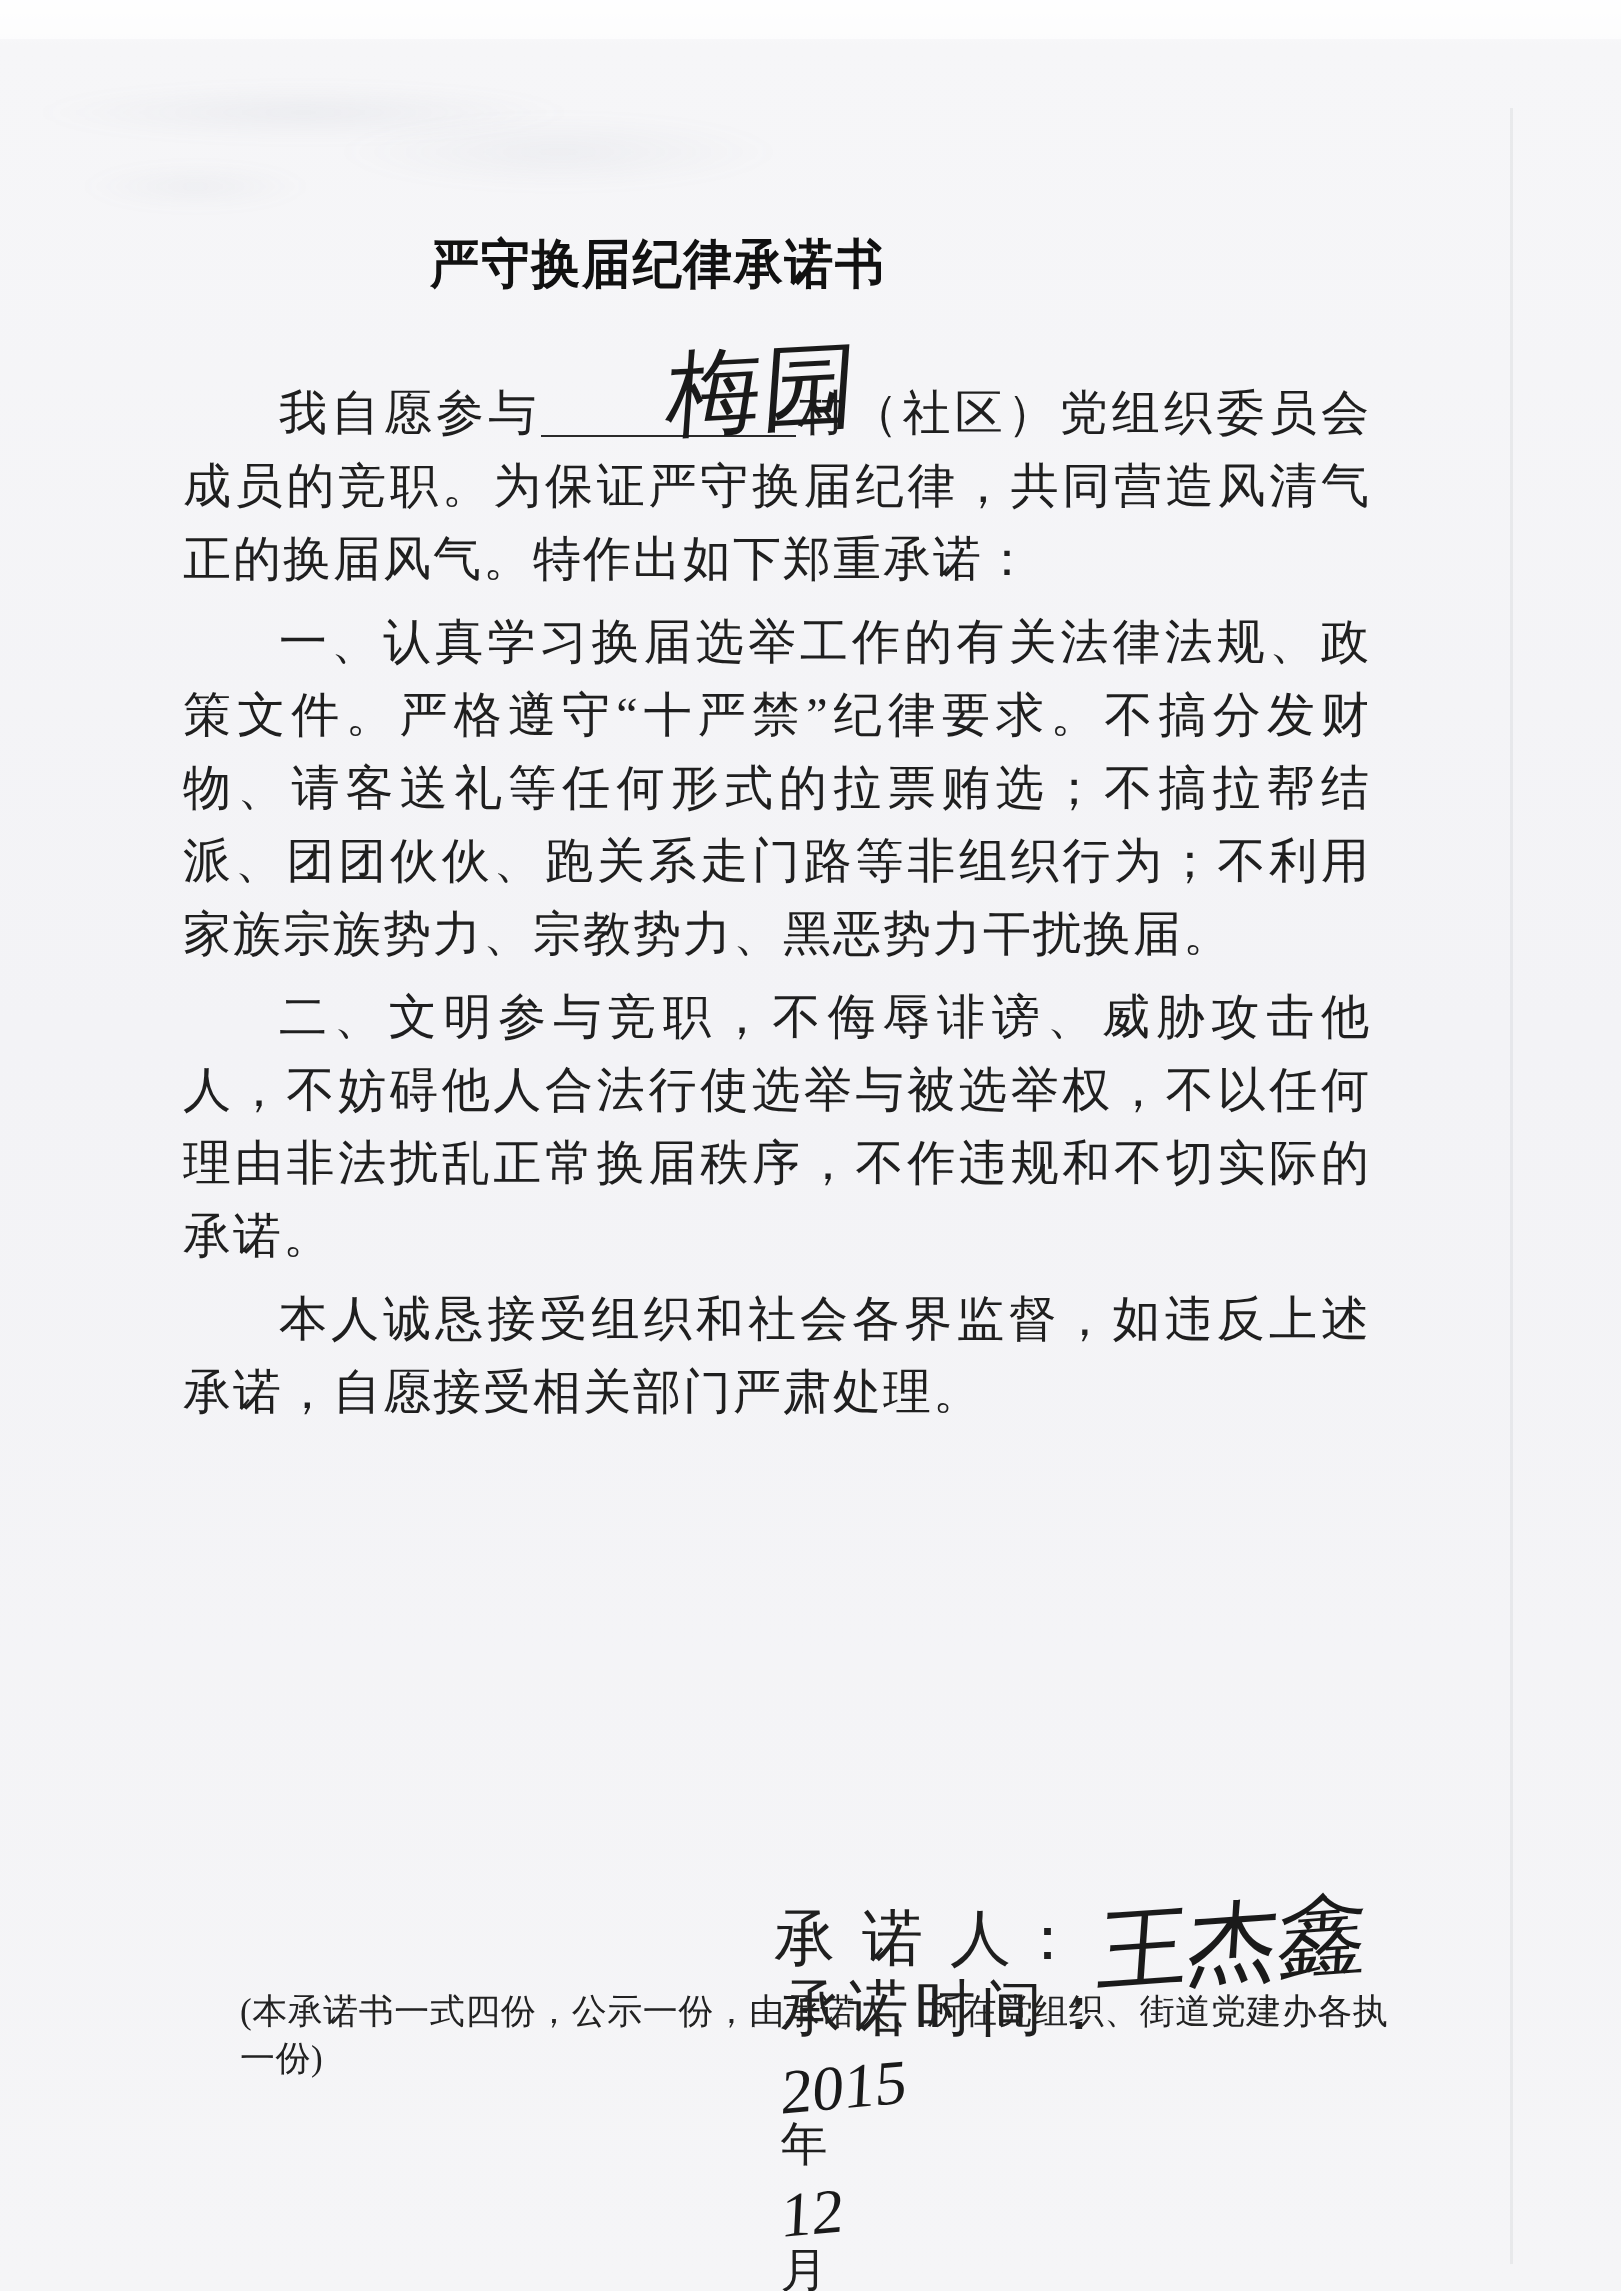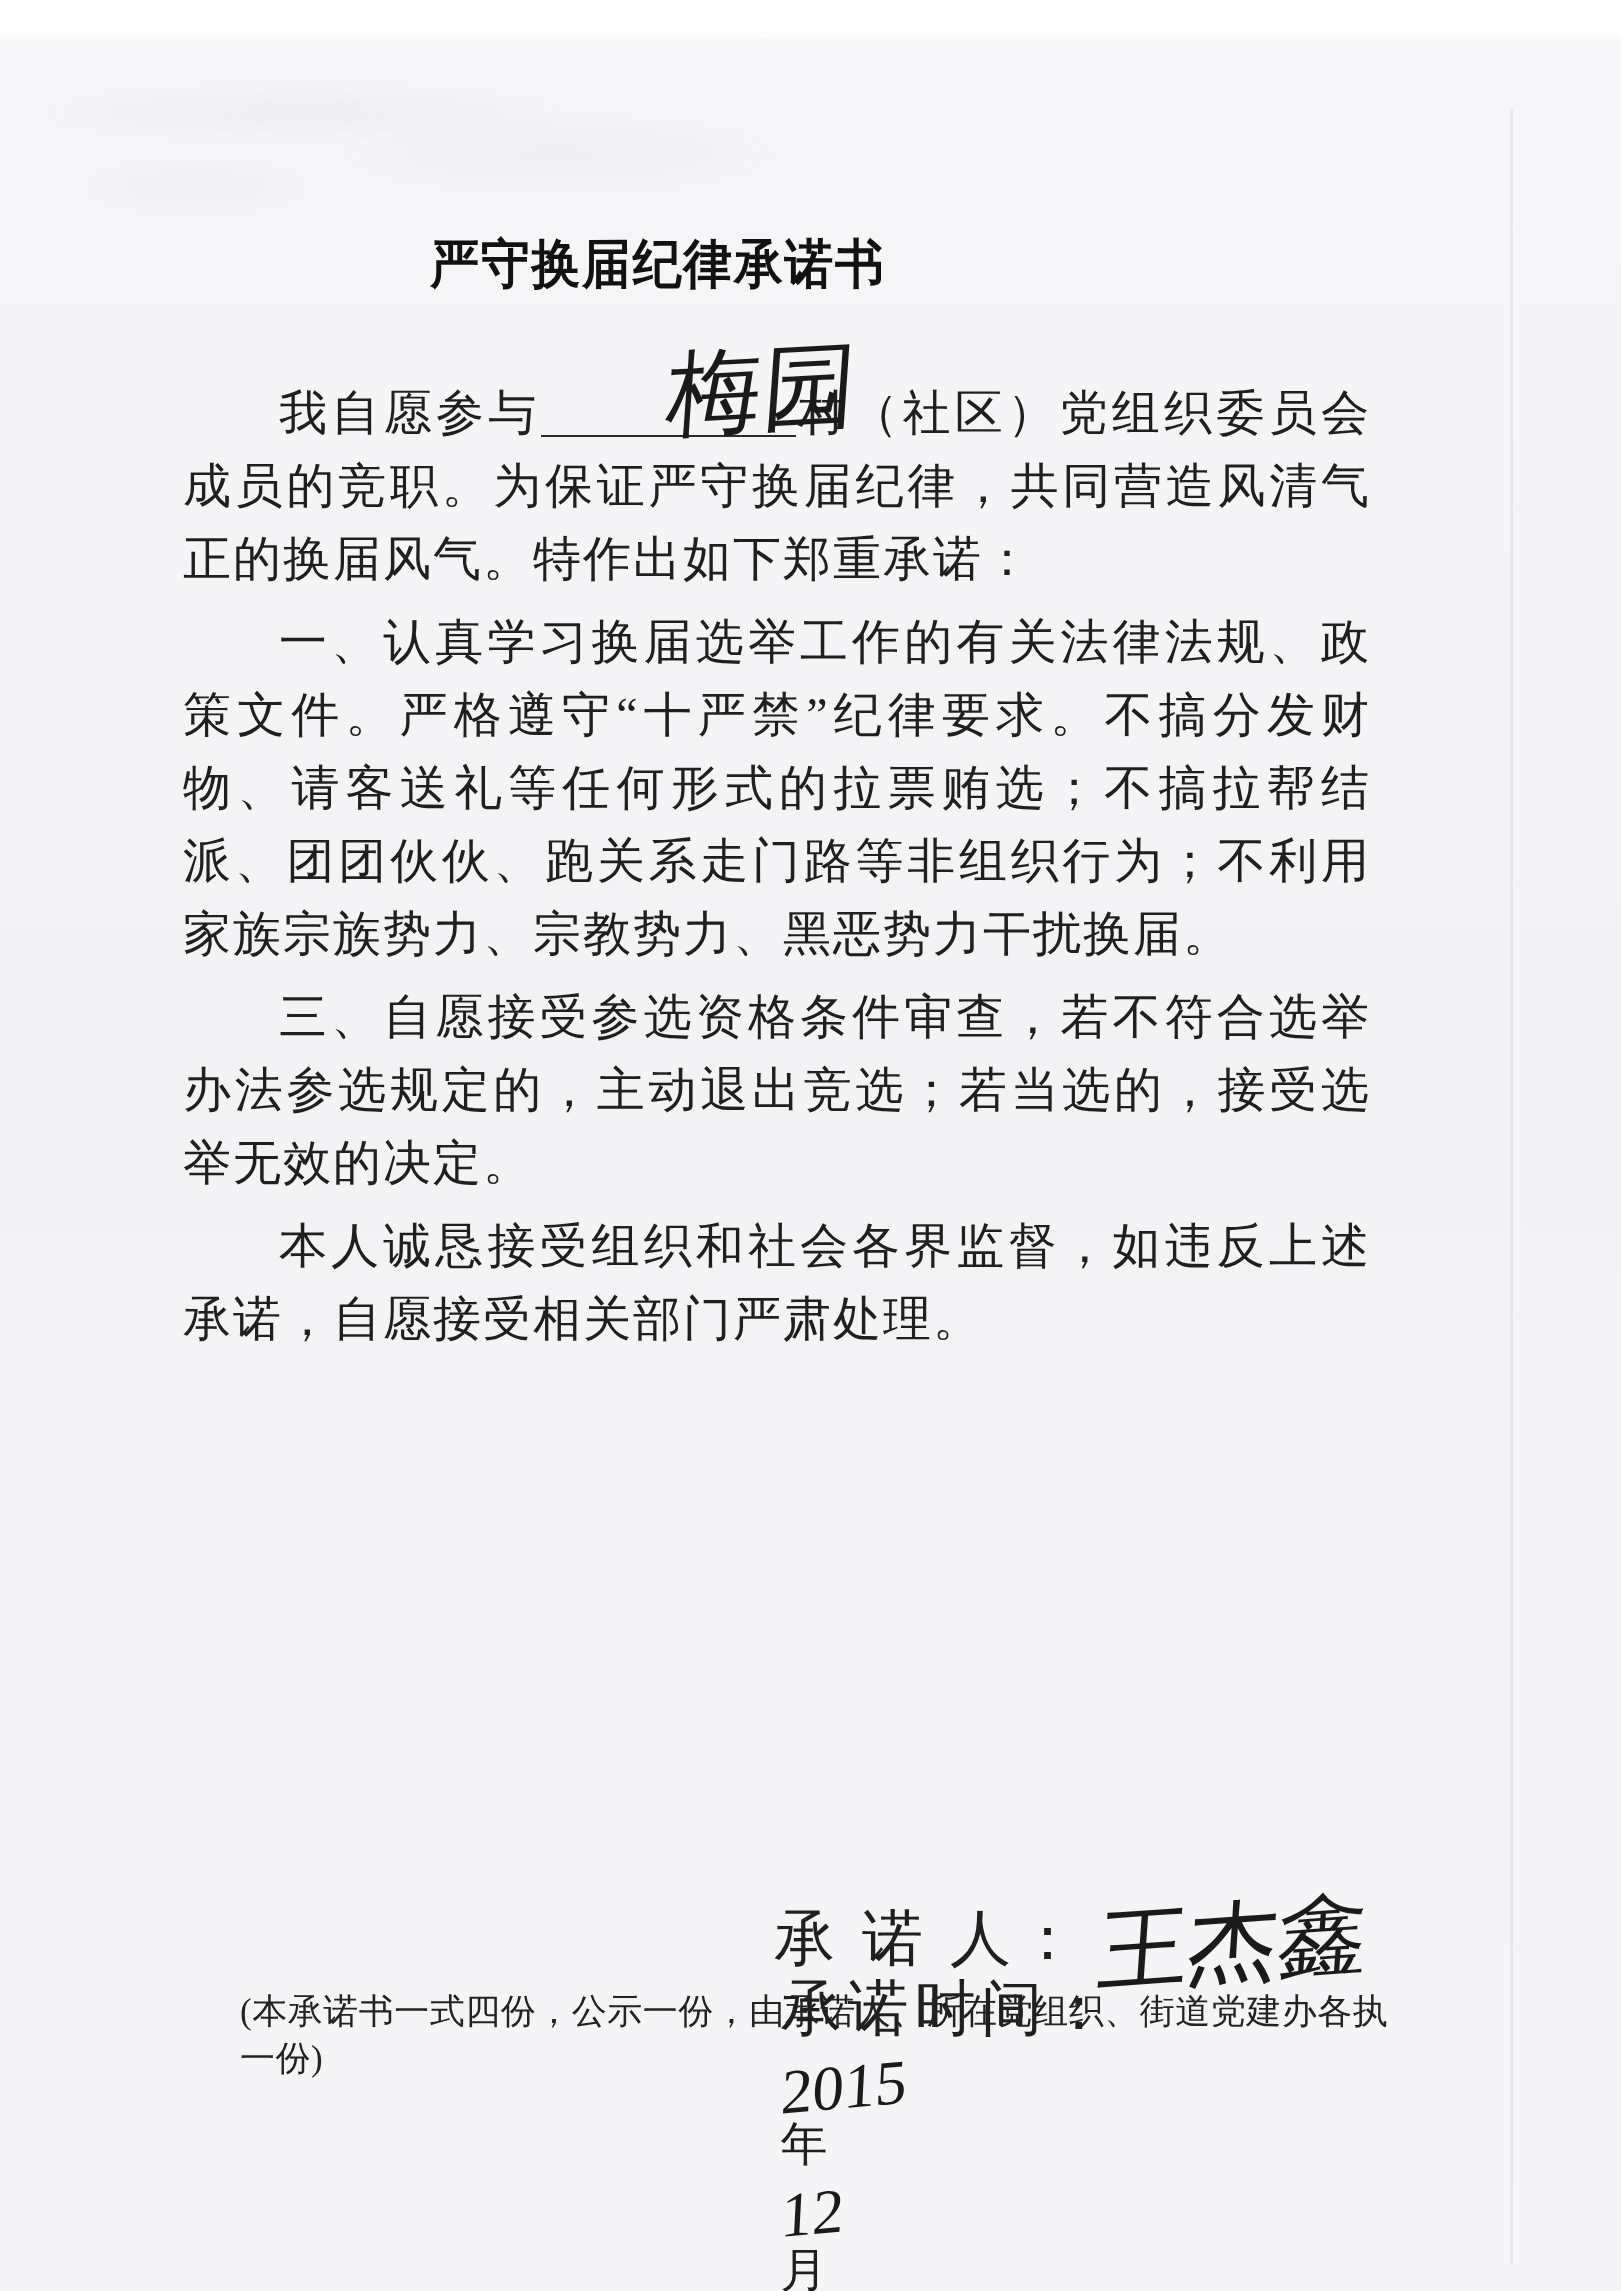--- a/index.html
+++ b/index.html
@@ -78,21 +78,21 @@
   <div class="smudge s1"></div>
   <div class="smudge s2"></div>
   <div class="smudge s3"></div>
 
   <h1 class="title">严守换届纪律承诺书</h1>
 
   <div class="body-text">
     <p class="para"><span>我自愿参与</span><span class="blank"><span class="handwrite hw-village">梅园</span></span><span>村（社区）党组织委员会成员的竞职。为保证严守换届纪律，共同营造风清气正的换届风气。特作出如下郑重承诺：</span></p>
 
     <p class="para">一、认真学习换届选举工作的有关法律法规、政策文件。严格遵守“十严禁”纪律要求。不搞分发财物、请客送礼等任何形式的拉票贿选；不搞拉帮结派、团团伙伙、跑关系走门路等非组织行为；不利用家族宗族势力、宗教势力、黑恶势力干扰换届。</p>
-    <p class="para">三、自愿接受参选资格条件审查，若不符合选举办法参选规定的，主动退出竞选；若当选的，接受选举无效的决定。</p>
+    <p class="para">二、文明参与竞职，不侮辱诽谤、威胁攻击他人，不妨碍他人合法行使选举与被选举权，不以任何理由非法扰乱正常换届秩序，不作违规和不切实际的承诺。</p>
     <p class="para">本人诚恳接受组织和社会各界监督，如违反上述承诺，自愿接受相关部门严肃处理。</p>
   </div>
 
   <div class="sig-name">
     <span class="sig-label">承 诺 人：</span><span class="handwrite hw-sign">王杰鑫</span>
   </div>
 
   <div class="sig-date">
     <span class="sig-label">承诺时间：</span>
       <span class="handwrite hw-num hw-year">2015</span>

